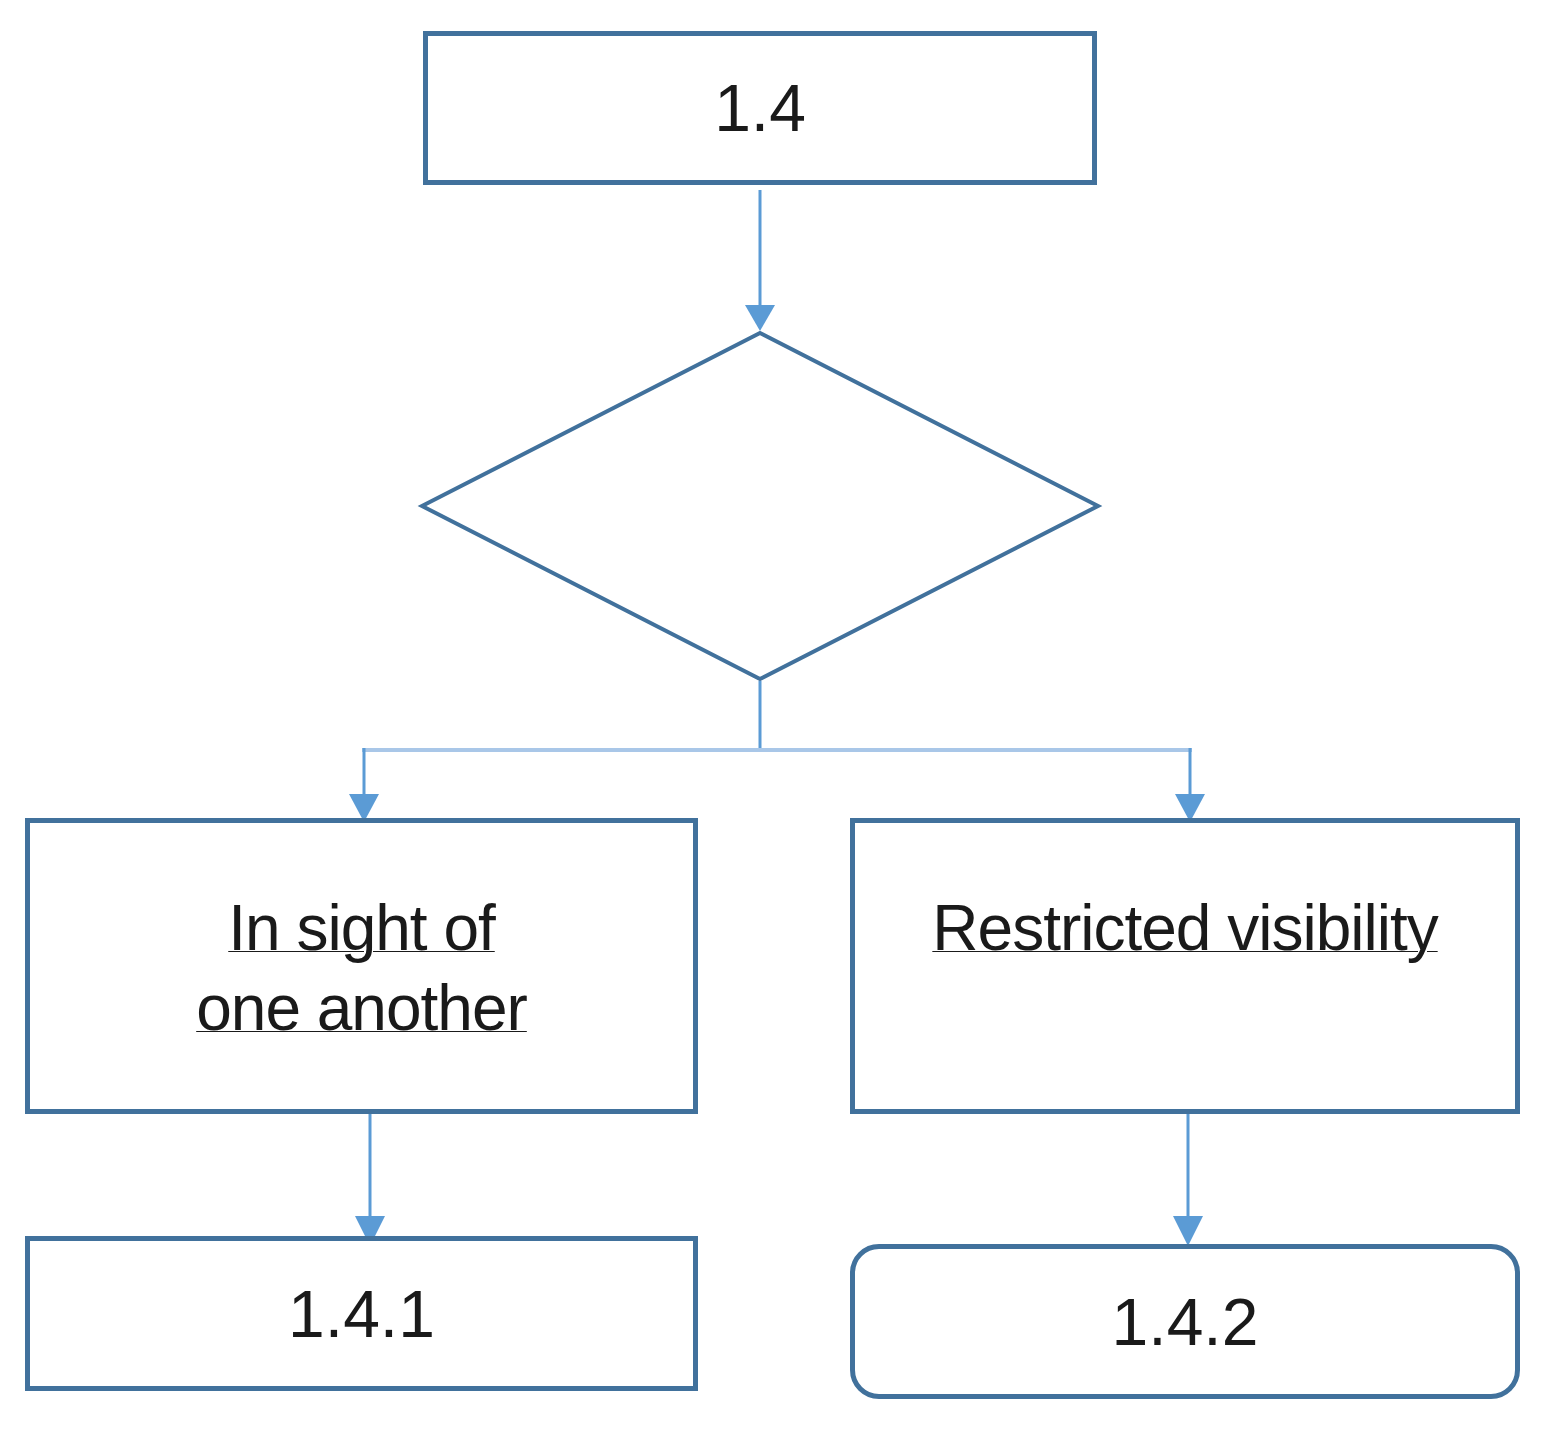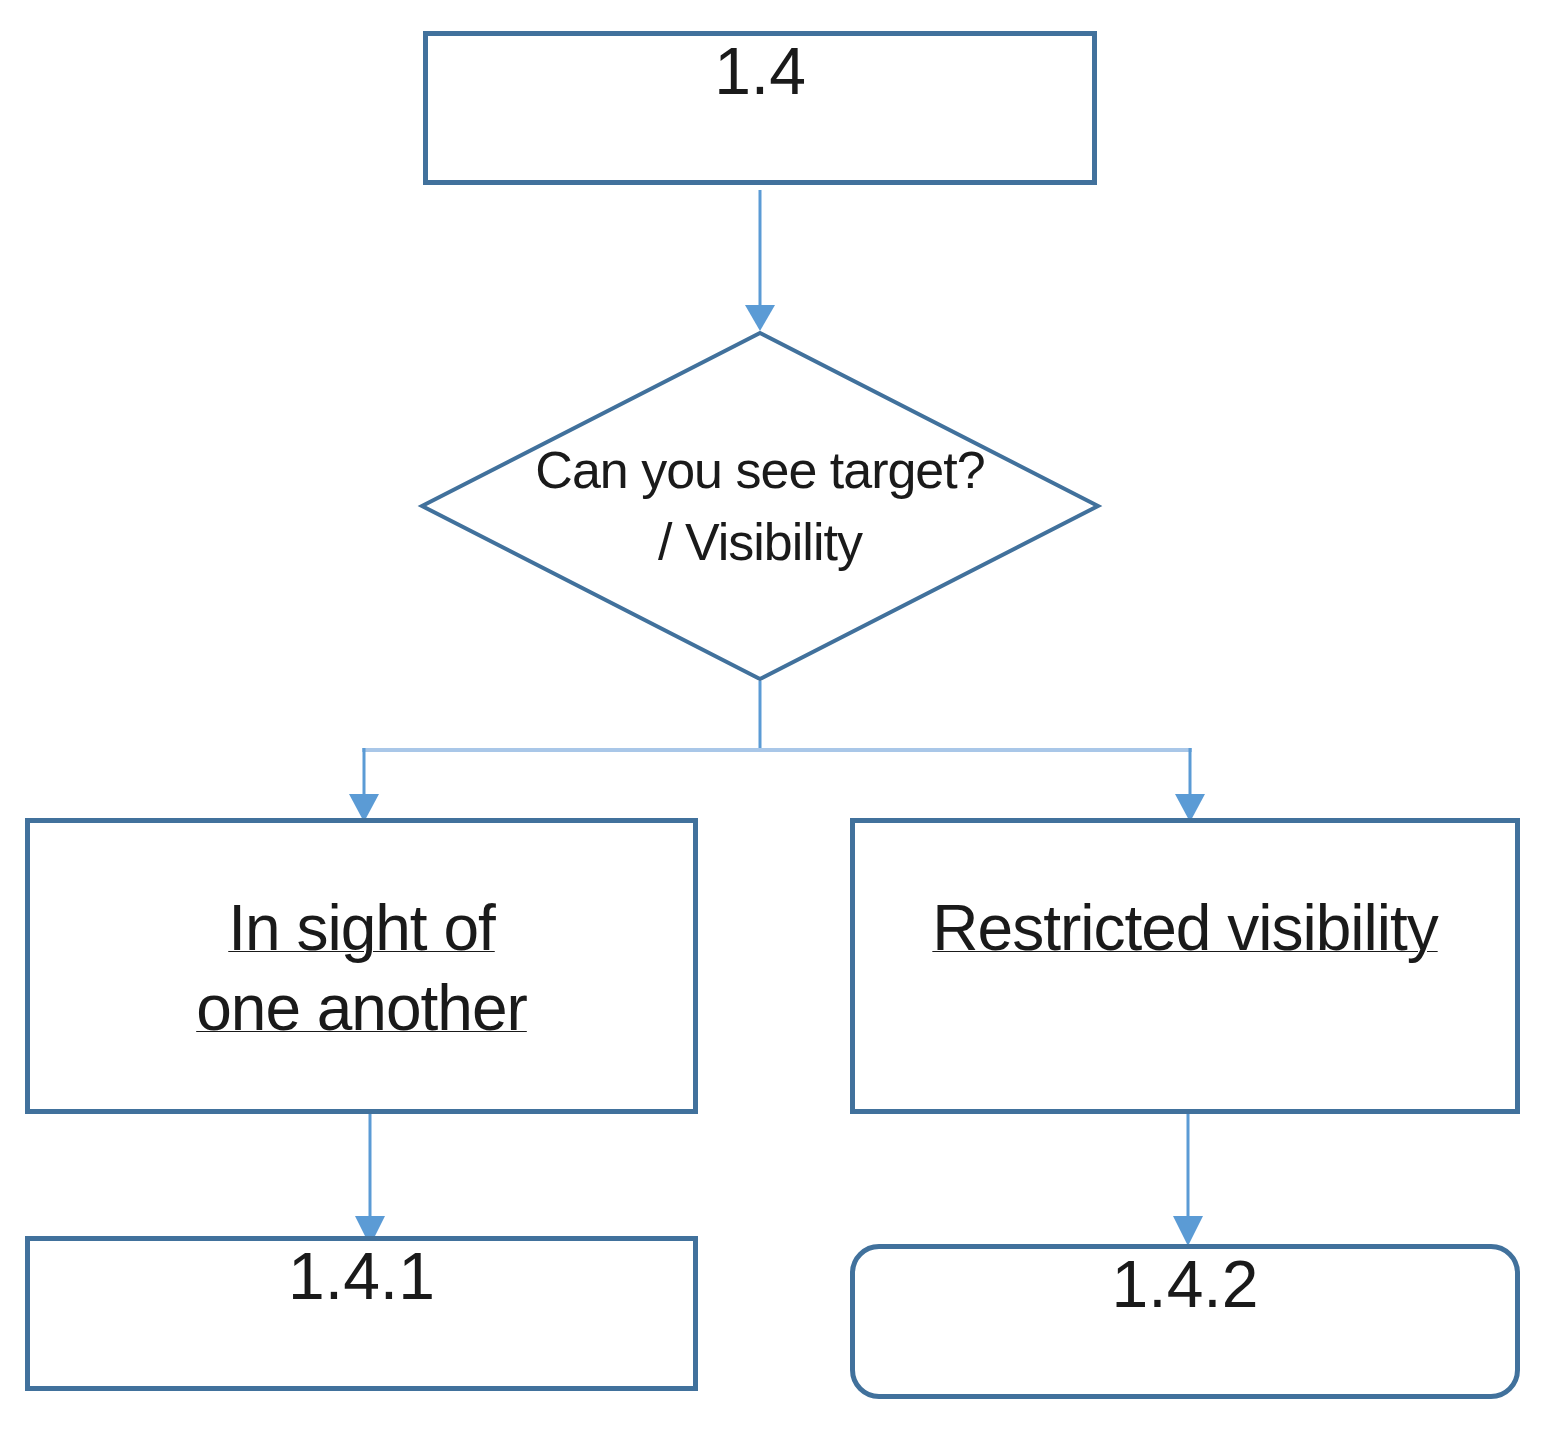--- a/index.html
+++ b/index.html
@@ -32,21 +32,21 @@
   .conn-light{stroke:var(--connector-light);stroke-width:4;fill:none;}
   .arrowhead{fill:var(--connector);stroke:none;}
   .diamond-shape{fill:#FFFFFF;stroke:var(--shape-outline);stroke-width:4;stroke-linejoin:miter;}
   .node-box{
     position:absolute;
     background:#FFFFFF;
     border:5px solid var(--shape-outline);
   }
   .center-text{
     display:flex;
-    align-items:flex-start;
+    align-items:center;
     justify-content:center;
     text-align:center;
   }
   .top-text{
     text-align:center;
   }
   .label{
     white-space:pre-line;
     color:var(--text);
   }
@@ -94,22 +94,20 @@
     <polygon class="arrowhead" points="370,1246 355,1216 385,1216"></polygon>
 
     <line class="conn" x1="1188" y1="1113" x2="1188" y2="1216"></line>
     <polygon class="arrowhead" points="1188,1246 1173,1216 1203,1216"></polygon>
   </svg>
 
   <div class="node-box node-top center-text">
     <span class="label num-label">1.4</span>
   </div>
 
-  <div class="diamond-label">Can you see target?
-/ Visibility</div>
 
   <div class="node-box node-mid-left top-text pad-top">
     <span class="label box-label">In sight of
 one another</span>
   </div>
 
   <div class="node-box node-mid-right top-text pad-top">
     <span class="label box-label">Restricted visibility</span>
   </div>
 

